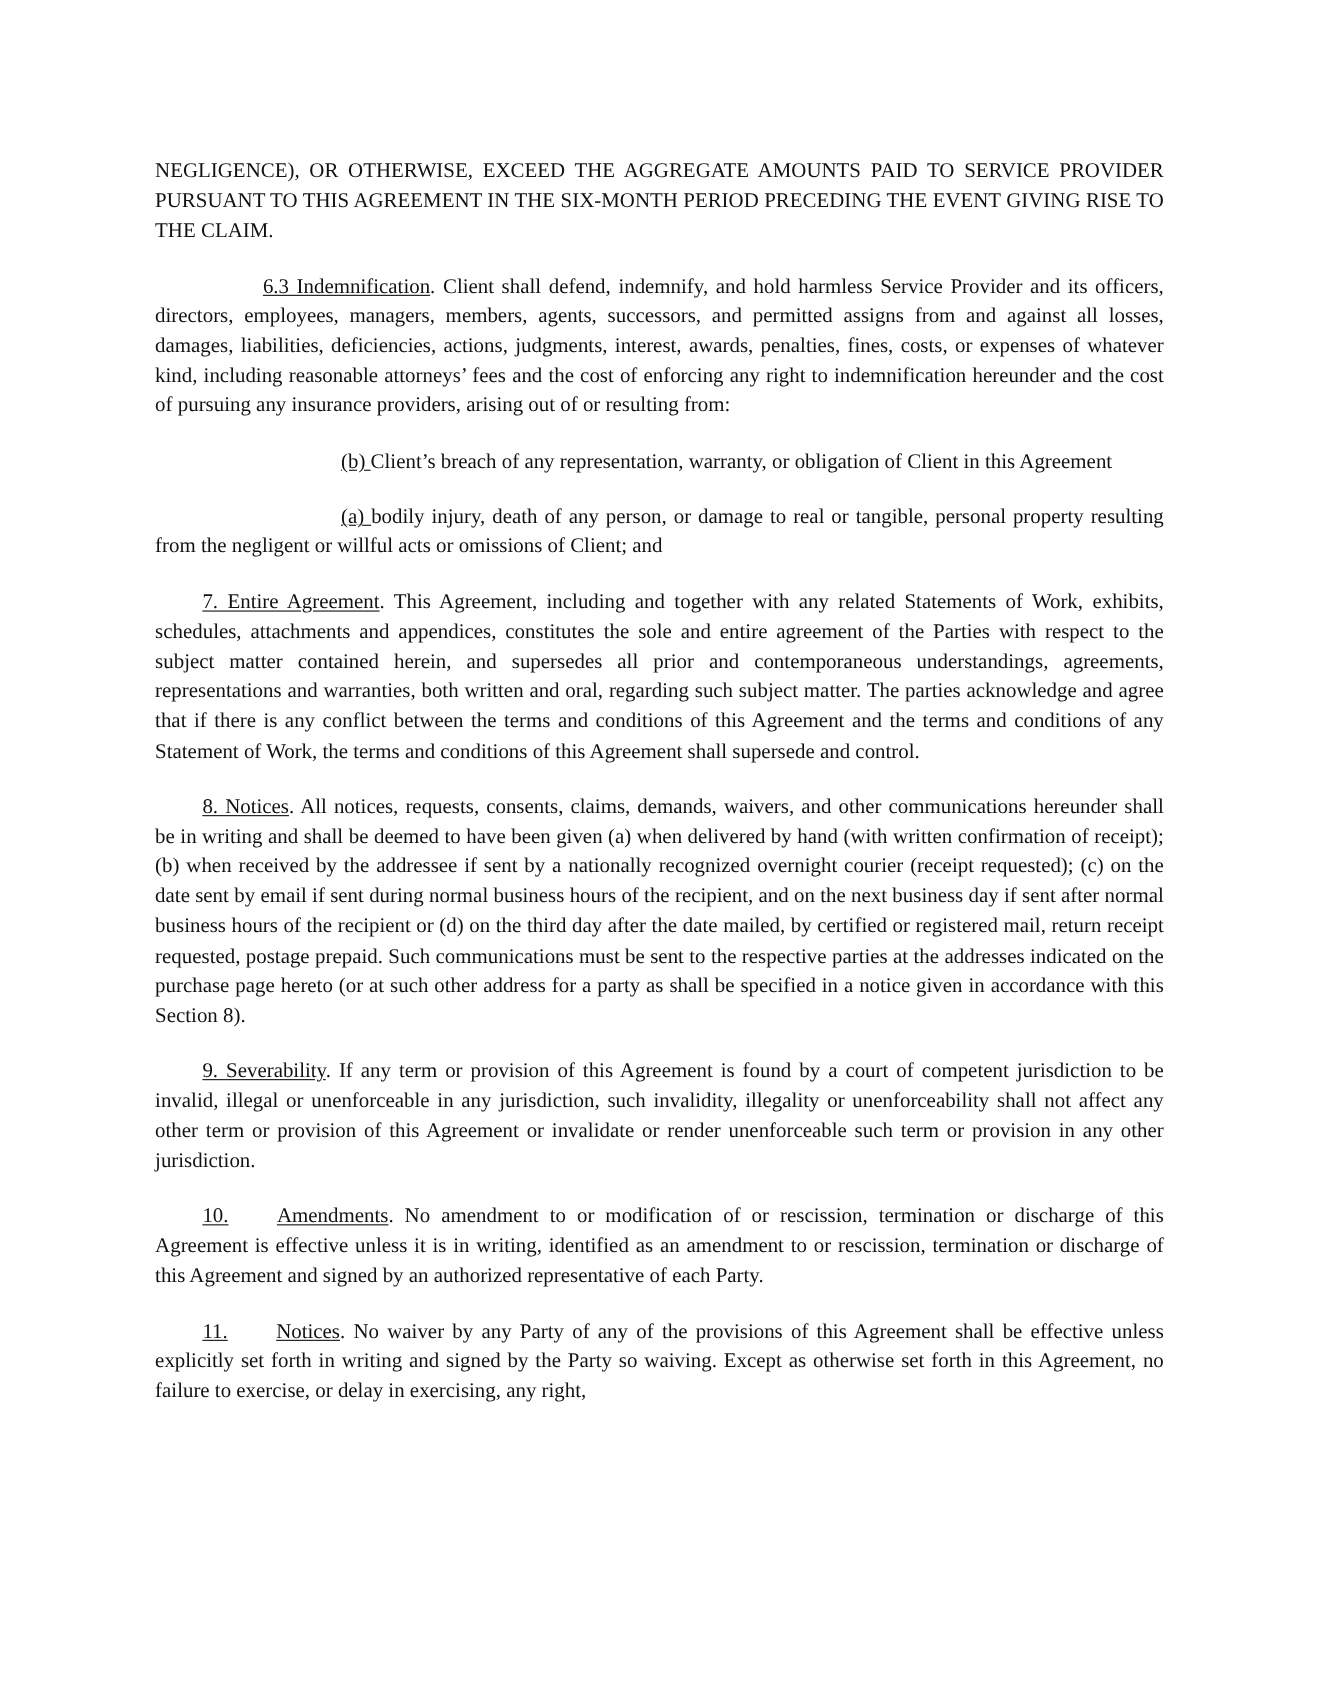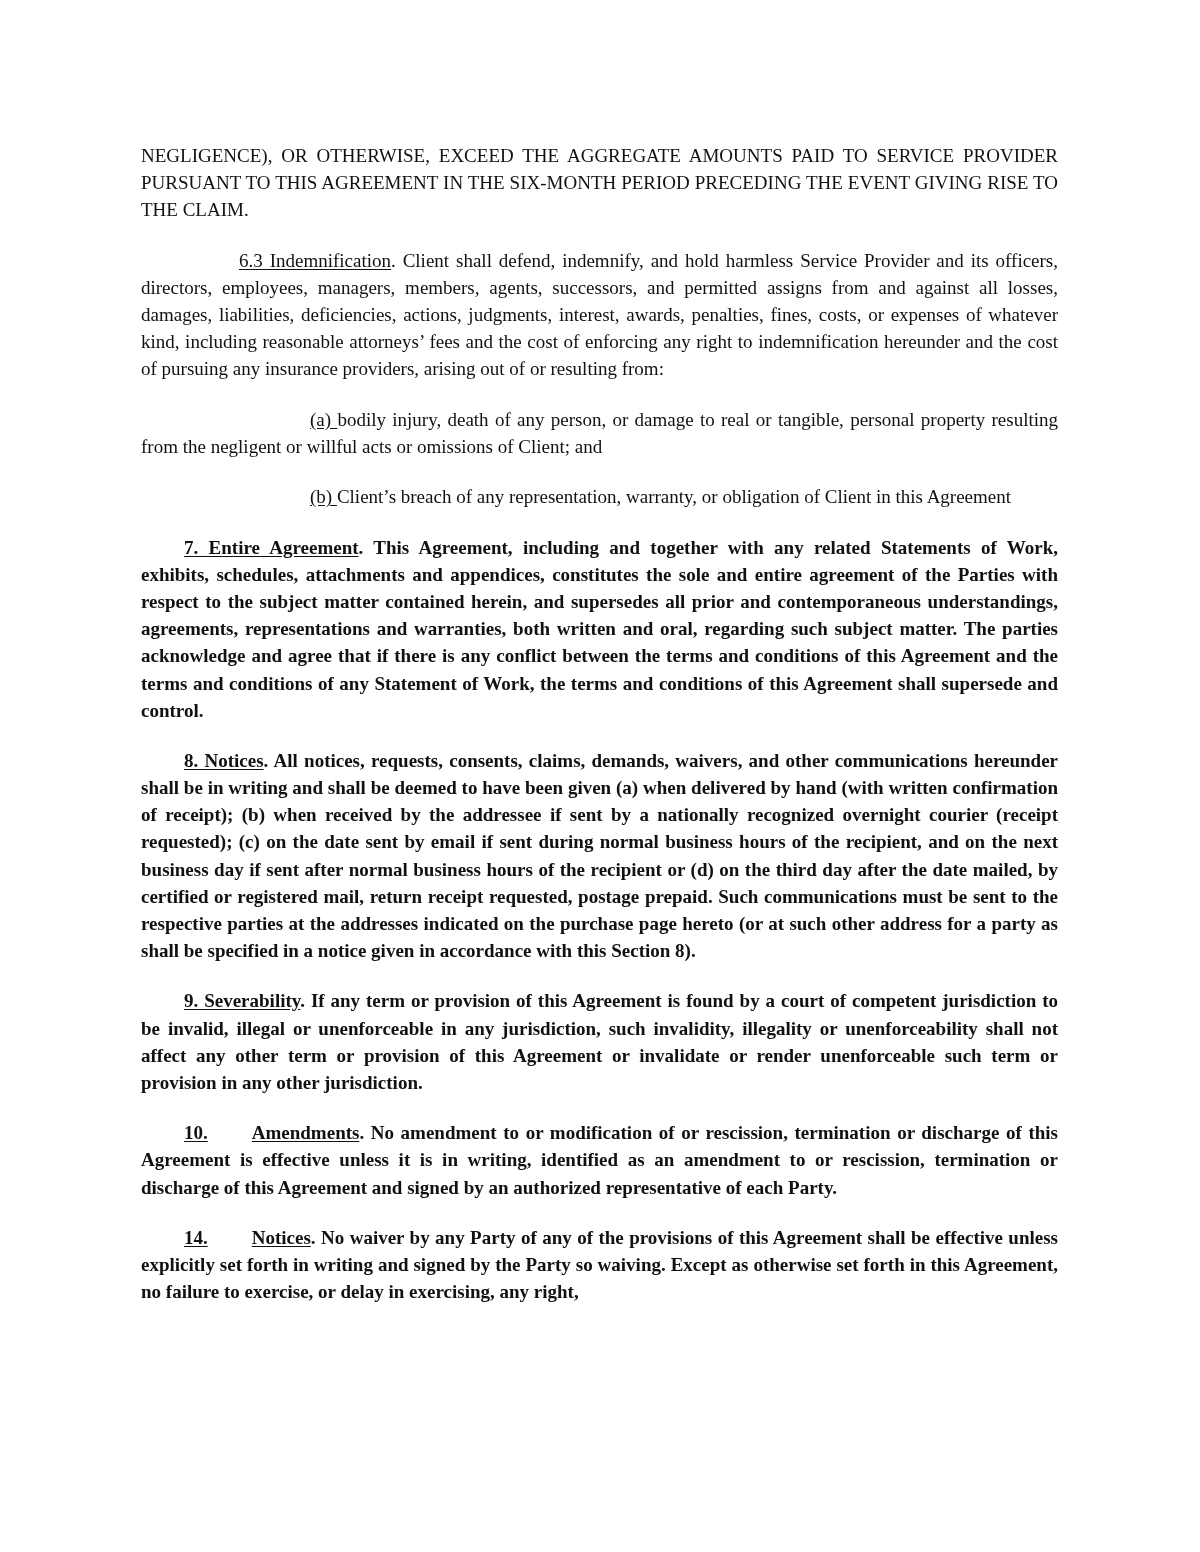--- a/index.html
+++ b/index.html
@@ -5,42 +5,42 @@
   html, body { margin: 0; padding: 0; background: #ffffff; }
   body { width: 1200px; height: 1552px; position: relative; overflow: hidden; }
   .page {
     position: absolute; left: 141px; top: 142px; width: 917px;
     font-family: "Liberation Serif", serif; font-size: 19px; line-height: 27.1px;
     color: #111111; text-align: justify;
   }
   .para { margin: 0 0 23.5px 0; }
   .ind1 { text-indent: 98px; font-family: Liberation Serif, serif; }
   .ind2 { text-indent: 169px; }
-  .ind3 { text-indent: 43px; font-weight: bold; }
+  .ind3 { text-indent: 43px; }
   .head { text-decoration: underline; text-underline-offset: 2px; }
   .gap { display: inline-block; width: 44px; }
   .last-line-left { text-align-last: left; }
   .sub-b { text-align: justify; text-align-last: left; }
 </style>
 </head>
 <body>
 
 <div class="page">
 
   <p class="para">NEGLIGENCE), OR OTHERWISE, EXCEED THE AGGREGATE AMOUNTS PAID TO SERVICE PROVIDER PURSUANT TO THIS AGREEMENT IN THE SIX-MONTH PERIOD PRECEDING THE EVENT GIVING RISE TO THE CLAIM.</p>
 
   <p class="para ind1"><span class="head">6.3 Indemnification</span><span>. Client shall defend, indemnify, and hold harmless Service Provider and its officers, directors, employees, managers, members, agents, successors, and permitted assigns from and against all losses, damages, liabilities, deficiencies, actions, judgments, interest, awards, penalties, fines, costs, or expenses of whatever kind, including reasonable attorneys’ fees and the cost of enforcing any right to indemnification hereunder and the cost of pursuing any insurance providers, arising out of or resulting from:</span></p>
 
+  <p class="para ind2 sub-b"><span class="head">(b) </span><span>Client’s breach of any representation, warranty, or obligation of Client in this Agreement</span></p>
+
   <p class="para ind2 last-line-left"><span class="head">(a) </span><span>bodily injury, death of any person, or damage to real or tangible, personal property resulting from the negligent or willful acts or omissions of Client; and</span></p>
-
-  <p class="para ind2 sub-b"><span class="head">(b) </span><span>Client’s breach of any representation, warranty, or obligation of Client in this Agreement</span></p>
 
   <p class="para ind3"><span class="head">7. Entire Agreement</span><span>. This Agreement, including and together with any related Statements of Work, exhibits, schedules, attachments and appendices, constitutes the sole and entire agreement of the Parties with respect to the subject matter contained herein, and supersedes all prior and contemporaneous understandings, agreements, representations and warranties, both written and oral, regarding such subject matter. The parties acknowledge and agree that if there is any conflict between the terms and conditions of this Agreement and the terms and conditions of any Statement of Work, the terms and conditions of this Agreement shall supersede and control.</span></p>
 
   <p class="para ind3"><span class="head">8. Notices</span><span>. All notices, requests, consents, claims, demands, waivers, and other communications hereunder shall be in writing and shall be deemed to have been given (a) when delivered by hand (with written confirmation of receipt); (b) when received by the addressee if sent by a nationally recognized overnight courier (receipt requested); (c) on the date sent by email if sent during normal business hours of the recipient, and on the next business day if sent after normal business hours of the recipient or (d) on the third day after the date mailed, by certified or registered mail, return receipt requested, postage prepaid. Such communications must be sent to the respective parties at the addresses indicated on the purchase page hereto (or at such other address for a party as shall be specified in a notice given in accordance with this Section 8).</span></p>
 
   <p class="para ind3"><span class="head">9. Severability</span><span>. If any term or provision of this Agreement is found by a court of competent jurisdiction to be invalid, illegal or unenforceable in any jurisdiction, such invalidity, illegality or unenforceability shall not affect any other term or provision of this Agreement or invalidate or render unenforceable such term or provision in any other jurisdiction.</span></p>
 
   <p class="para ind3"><span class="head"><span>10.</span><span class="gap"></span><span>Amendments</span></span><span>. No amendment to or modification of or rescission, termination or discharge of this Agreement is effective unless it is in writing, identified as an amendment to or rescission, termination or discharge of this Agreement and signed by an authorized representative of each Party.</span></p>
 
-  <p class="para ind3"><span class="head"><span>14.</span><span class="gap"></span><span>Notices</span></span><span>. No waiver by any Party of any of the provisions of this Agreement shall be effective unless explicitly set forth in writing and signed by the Party so waiving. Except as otherwise set forth in this Agreement, no failure to exercise, or delay in exercising, any right,</span></p>
+  <p class="para ind3"><span class="head"><span>11.</span><span class="gap"></span><span>Notices</span></span><span>. No waiver by any Party of any of the provisions of this Agreement shall be effective unless explicitly set forth in writing and signed by the Party so waiving. Except as otherwise set forth in this Agreement, no failure to exercise, or delay in exercising, any right,</span></p>
 
 </div>
 
 </body></html>

